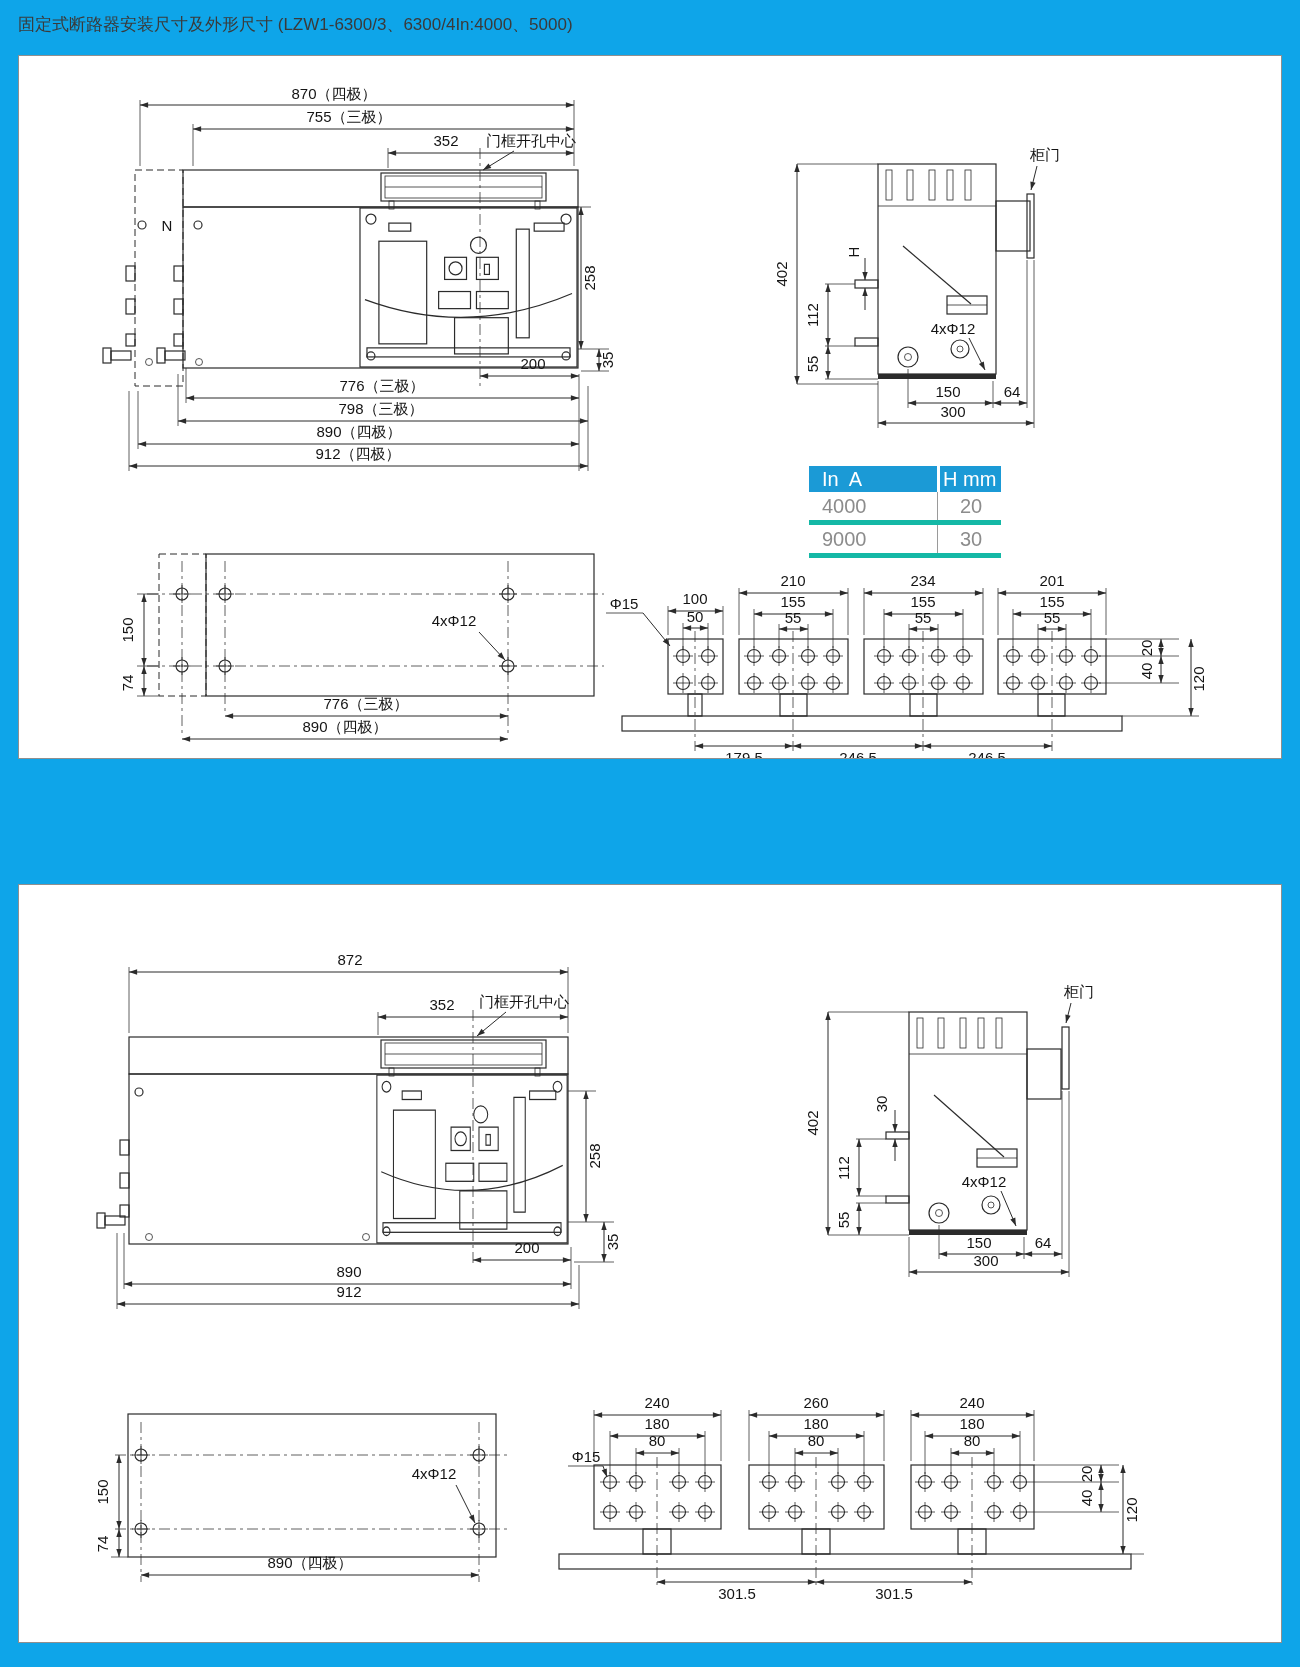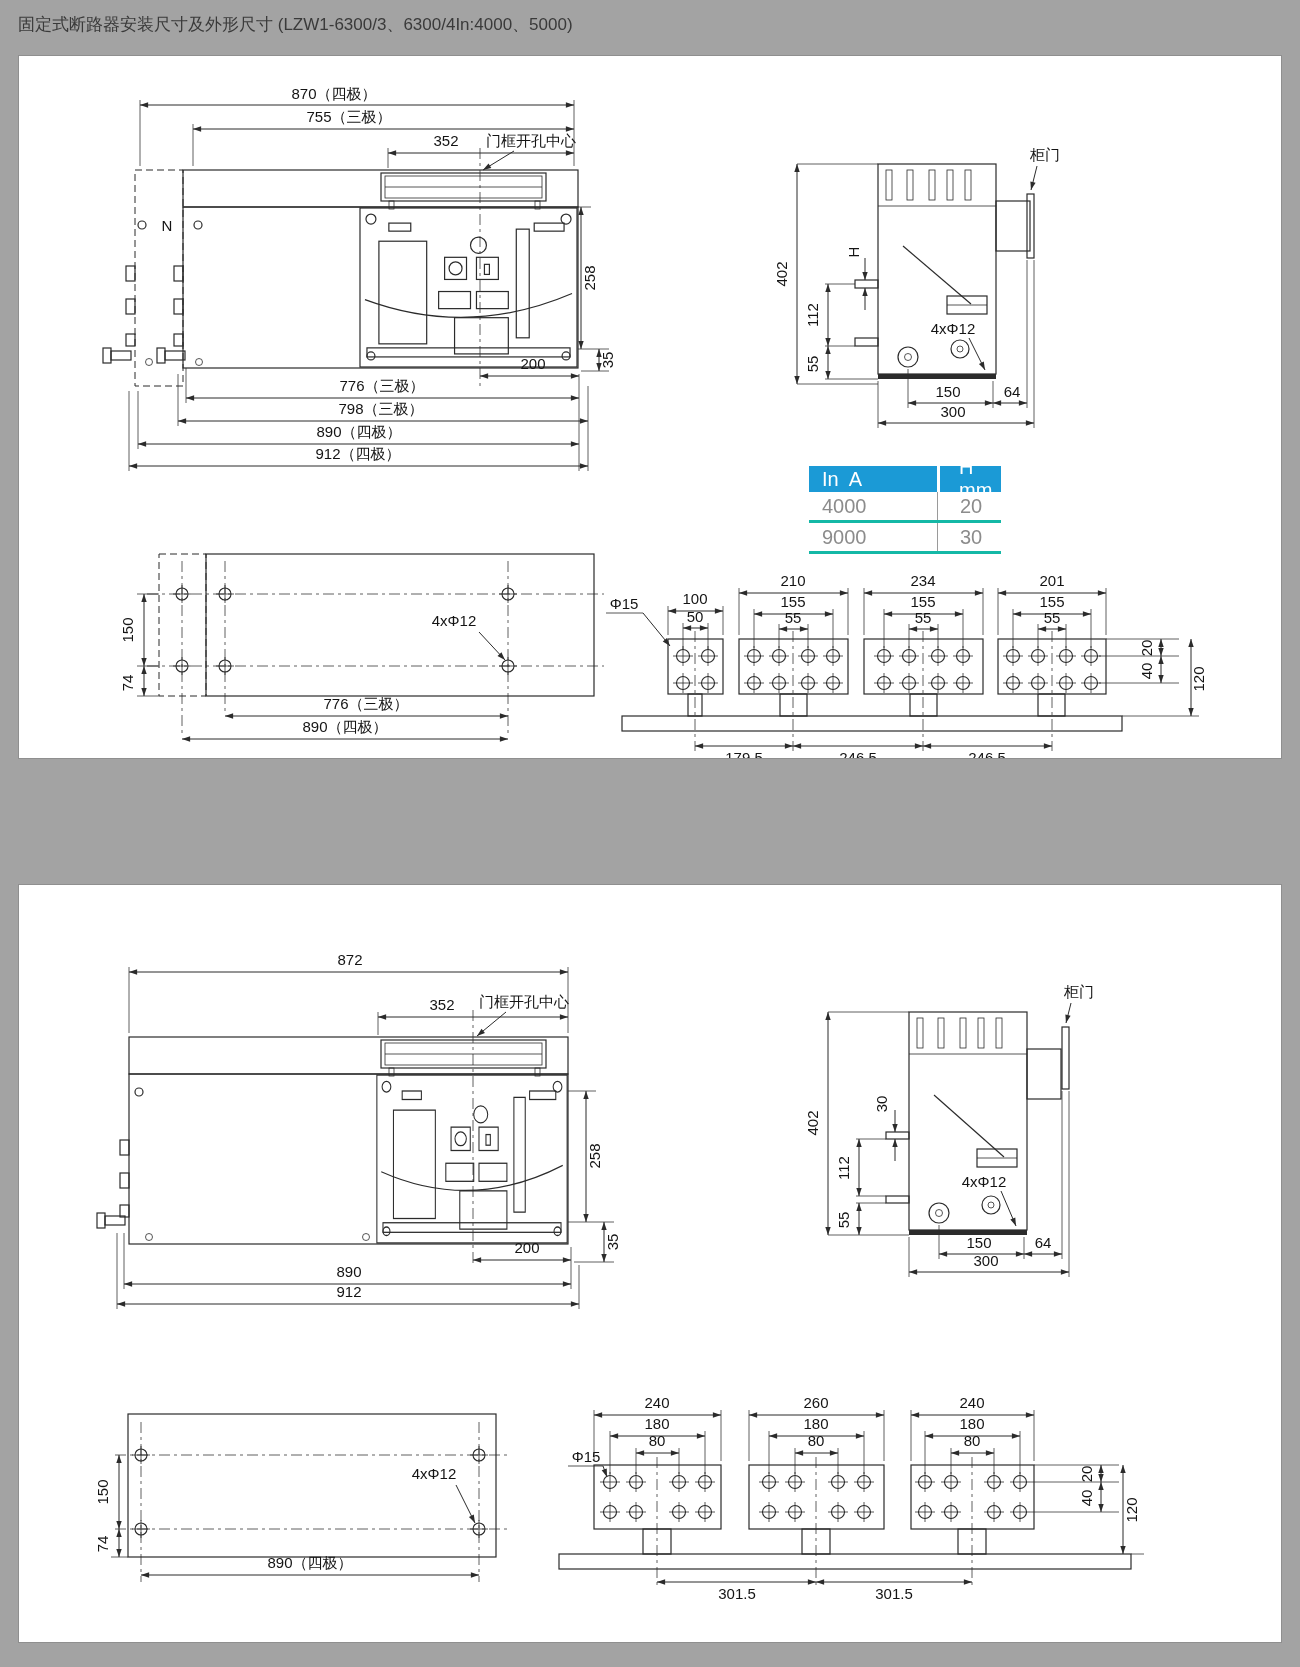--- a/index.html
+++ b/index.html
@@ -1,16 +1,16 @@
 <!DOCTYPE html>
 <html><head>
 <meta charset="utf-8">
 <style>
   html,body{margin:0;padding:0;background:#fff}
-  .page{position:relative;width:1300px;height:1667px;background:#a3a3a3;overflow:hidden;
+  .page{position:relative;width:1300px;height:1667px;background:#0ea5e9;overflow:hidden;
         font-family:"Liberation Sans","DejaVu Sans",sans-serif;color:#333}
   .sec-title{position:absolute;left:18px;font-size:17px;color:#3a3a3a;white-space:pre}
   #title1{top:13px}
   #title2{top:846px}
   .panel{position:absolute;left:18px;border:1px solid #8f8f8f;background:#fff}
   #panel1{top:55px;width:1262px;height:702px}
   #panel2{top:884px;width:1262px;height:757px}
   .panel svg{display:block;width:100%;height:100%}
 
   
@@ -20,27 +20,27 @@
   svg .ar{stroke:#2b2b2b;stroke-width:1;fill:none;marker-end:url(#arw)}
   svg .ex{stroke:#2b2b2b;stroke-width:.75;fill:none}
   svg .dh{stroke:#2b2b2b;stroke-width:1;fill:none;stroke-dasharray:7 4}
   svg .cl{stroke:#2b2b2b;stroke-width:.75;fill:none;stroke-dasharray:11 4 3 4}
   svg .fb{fill:#2b2b2b;stroke:none}
   svg text{font:15px "Liberation Sans","DejaVu Sans",sans-serif;fill:#141414}
   svg text.v{text-anchor:middle}
 
   
   .spec-table{position:absolute;left:790px;top:410px;width:192px;font-size:20px}
-  .spec-table .trow{display:flex;align-items:stretch;height:28px;color:#8c8c8c;border-bottom:3px solid #14b8a6}
+  .spec-table .trow{display:flex;align-items:stretch;height:28px;color:#8c8c8c;border-bottom:5px solid #14b8a6}
   .spec-table .thead{height:26px;color:#fff;border-bottom:none}
   .spec-table .cell{display:flex;align-items:center;box-sizing:border-box}
   .cell1{width:128px;padding-left:13px;white-space:pre}
   .cell2{flex:1;padding-left:22px}
   .thead .cell{background:#1b9ad6}
-  .thead .cell2{margin-left:3px;padding-left:19px}
+  .thead .cell2{margin-left:3px;padding-left:3px}
   .trow:not(.thead) .cell2{border-left:1px solid #9a9a9a}
 </style>
 </head>
 <body>
 
 <svg width="0" height="0" style="position:absolute" aria-hidden="true">
   <defs>
     <marker id="arw" viewBox="0 0 10 10" refX="9.5" refY="5" markerWidth="11" markerHeight="9" orient="auto-start-reverse" markerUnits="userSpaceOnUse">
       <path d="M0.5,2 L9.5,5 L0.5,8 Z" fill="#2b2b2b"></path>
     </marker>

